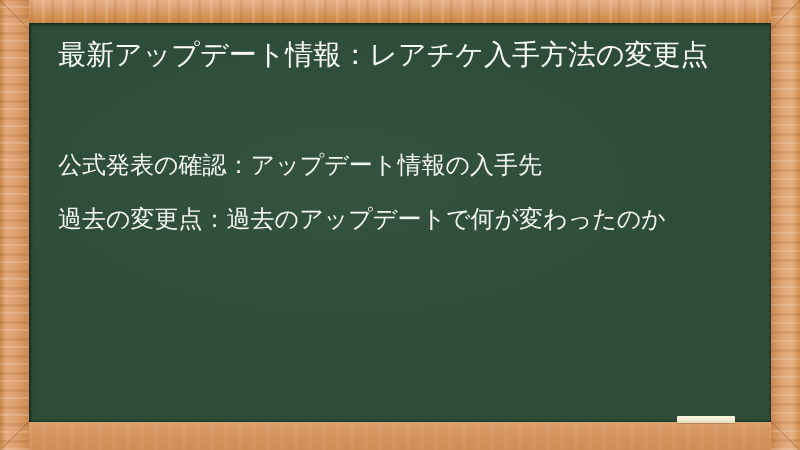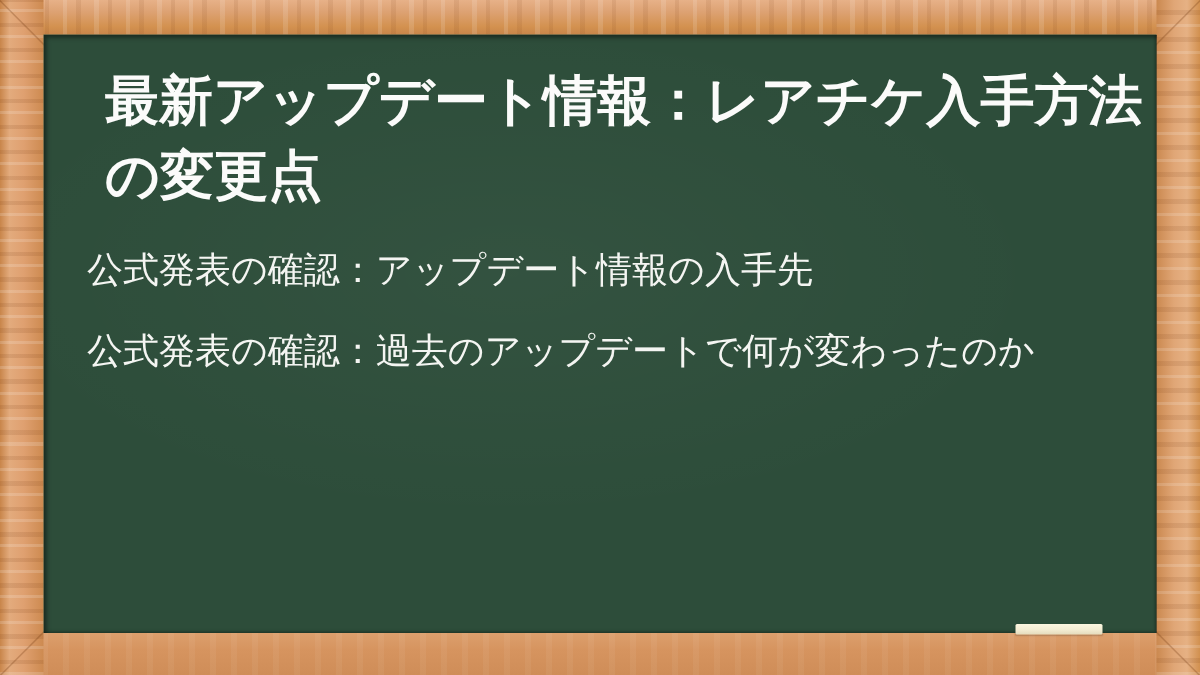--- a/index.html
+++ b/index.html
@@ -148,44 +148,44 @@
     left: 0; top: 0;
     width: 742px;
     height: 399px;
   }
 
   .title {
     position: absolute;
     left: 29px;
     top: 7px;
     width: 700px;
-    margin: 12px;
+    margin: 0;
     color: #fbfbfa;
-    font-size: 36px;
+    font-size: 28px;
     line-height: 50px;
-    font-weight: 700;
+    font-weight: 400;
     letter-spacing: 0px;
     white-space: pre-wrap;
   }
 
   .bullets {
     position: absolute;
     left: 29px;
     top: 124px;
     width: 695px;
     margin: 0;
     padding: 0;
     list-style: none;
   }
   .bullet {
     color: #f4f5f2;
     font-size: 24px;
     line-height: 35px;
     font-weight: 400;
-    margin: 16px 0 19px 0;
+    margin: 0 0 19px 0;
     white-space: pre-wrap;
   }
   .bullet:last-child { margin-bottom: 0; }
 
   
   .chalk {
     position: absolute;
     left: 677px;
     top: 416px;
     width: 58px;
@@ -213,21 +213,21 @@
 
   <div class="board">
     <div class="board-sheen"></div>
 
     <div class="content">
 
       <h1 class="title">最新アップデート情報：レアチケ入手方法の変更点</h1>
 
       <ul class="bullets">
         <li class="bullet">公式発表の確認：アップデート情報の入手先</li>
-        <li class="bullet">公式発表の確認：過去のアップデートで何が変わったのか</li>
+        <li class="bullet">過去の変更点：過去のアップデートで何が変わったのか</li>
       </ul>
 
     </div>
   </div>
 
   <div class="chalk"></div>
 
 </div>
 
 </body></html>

